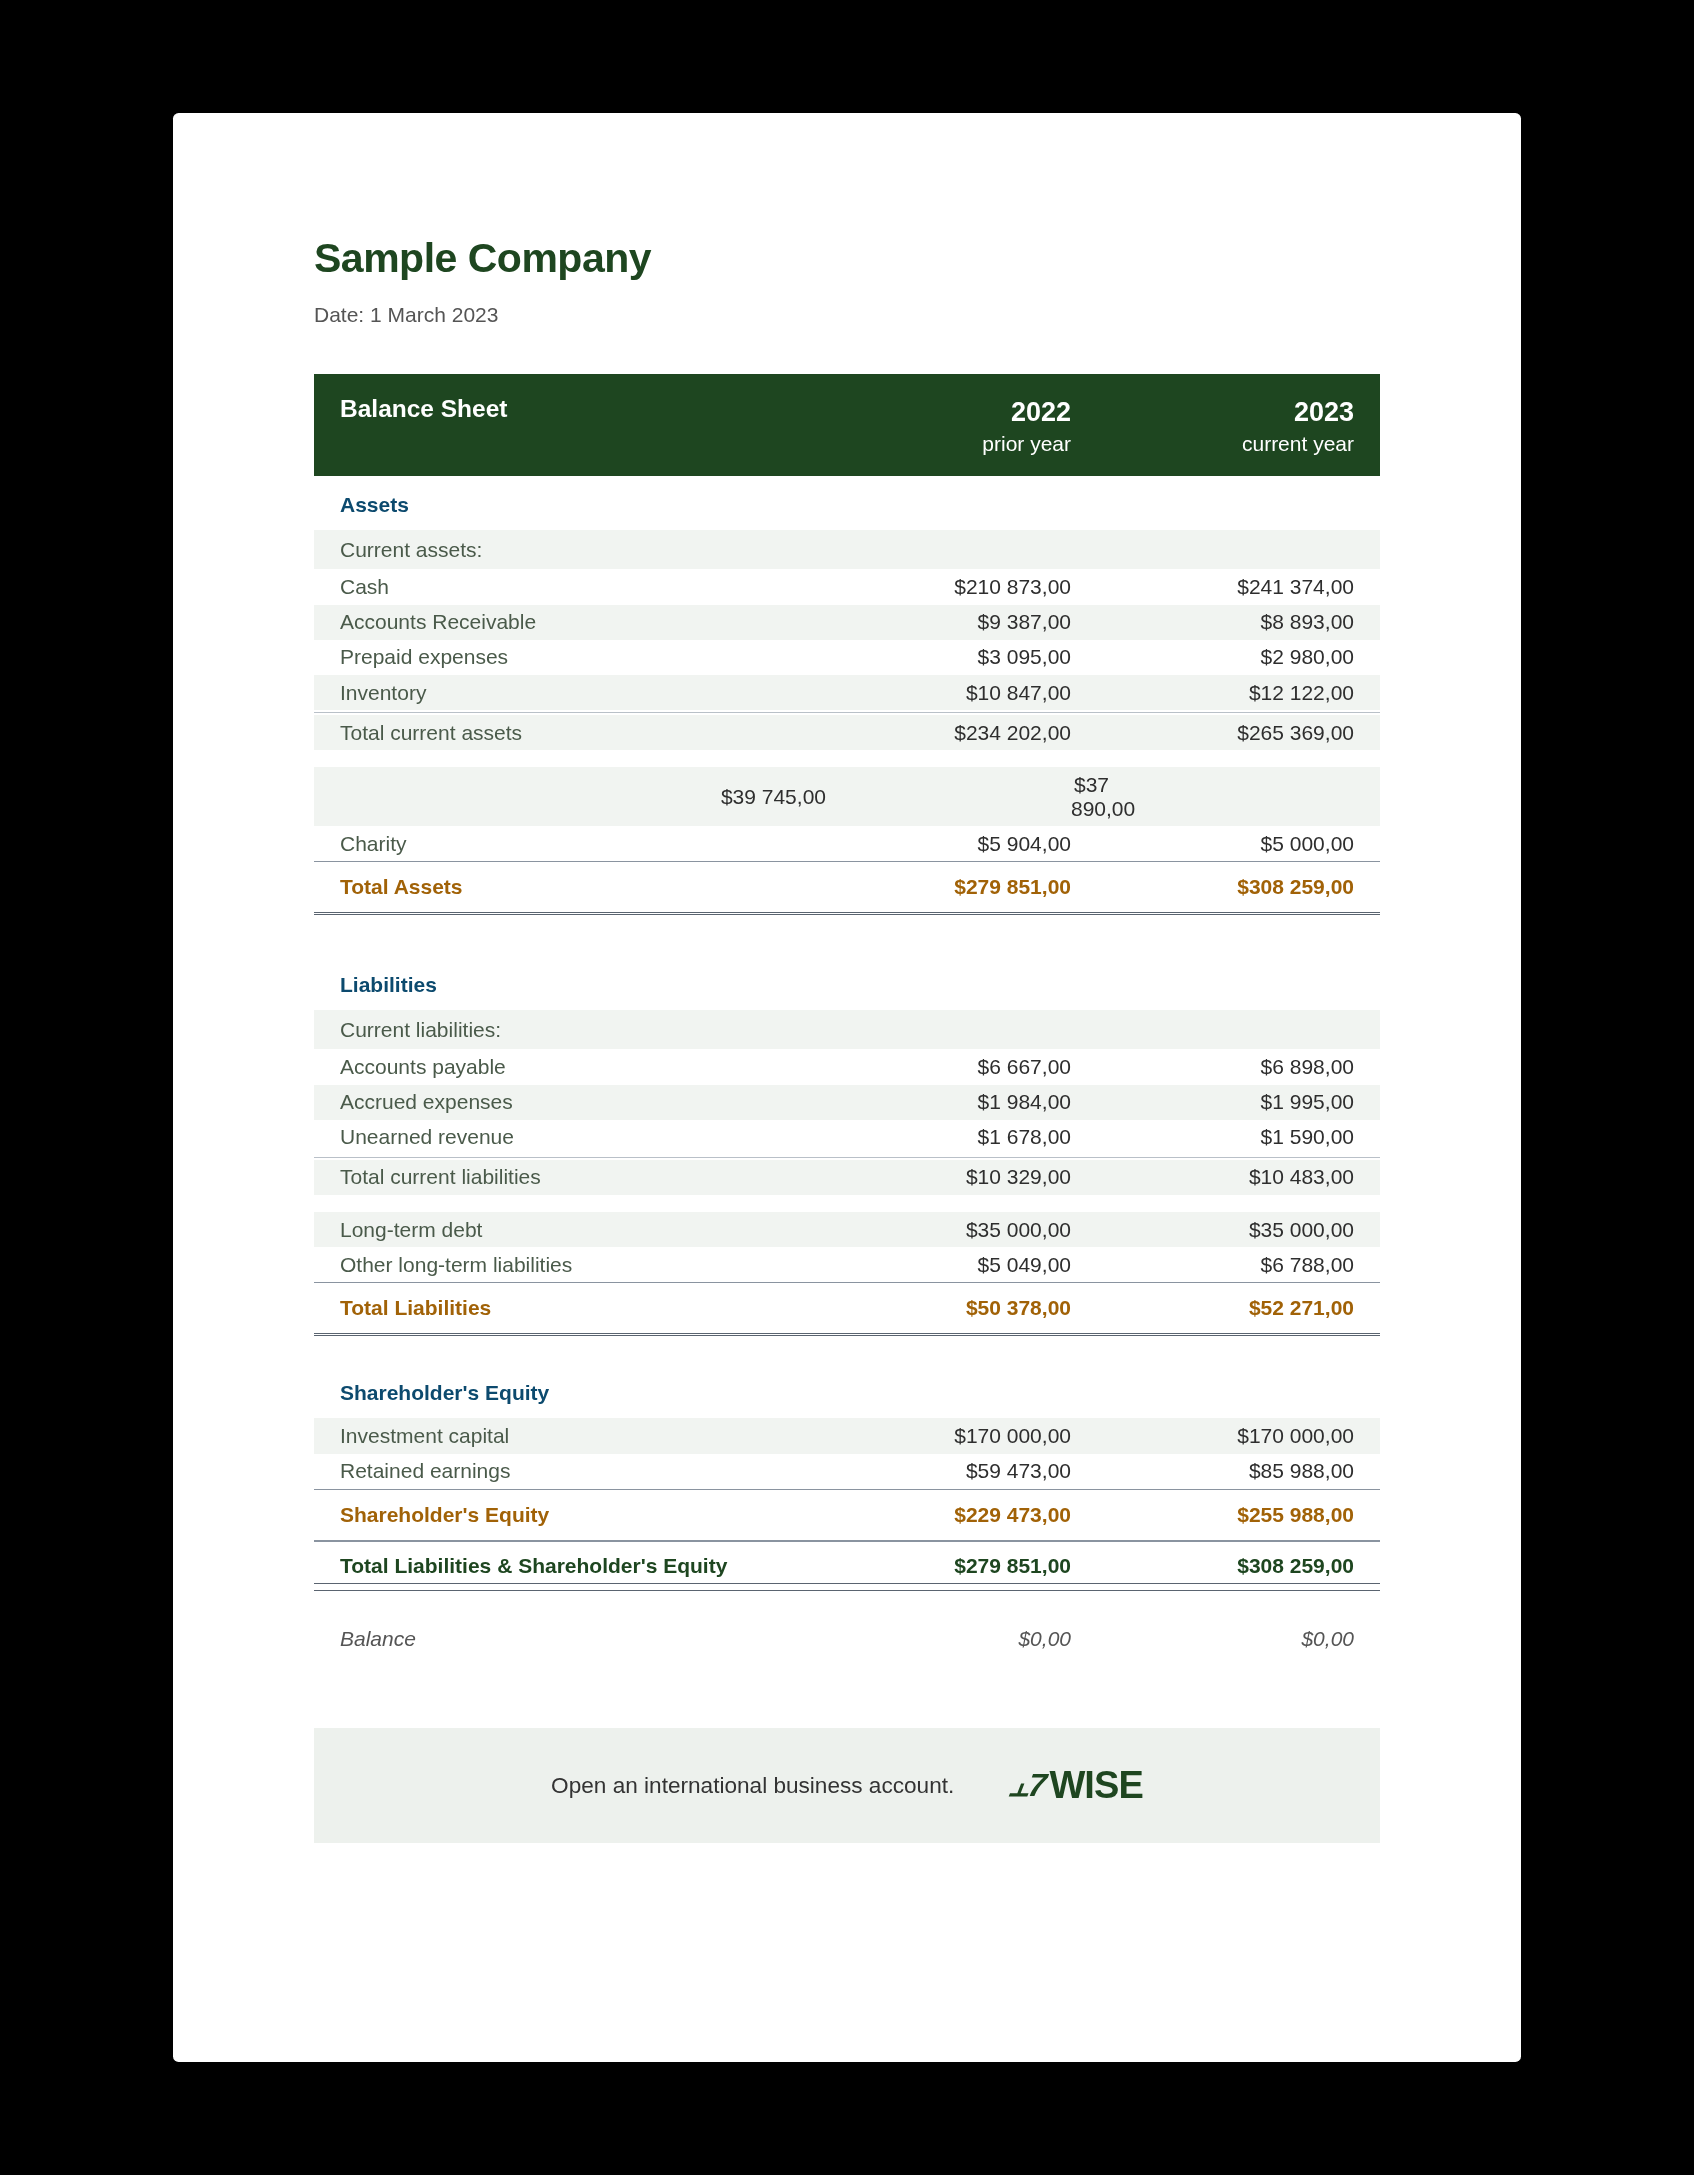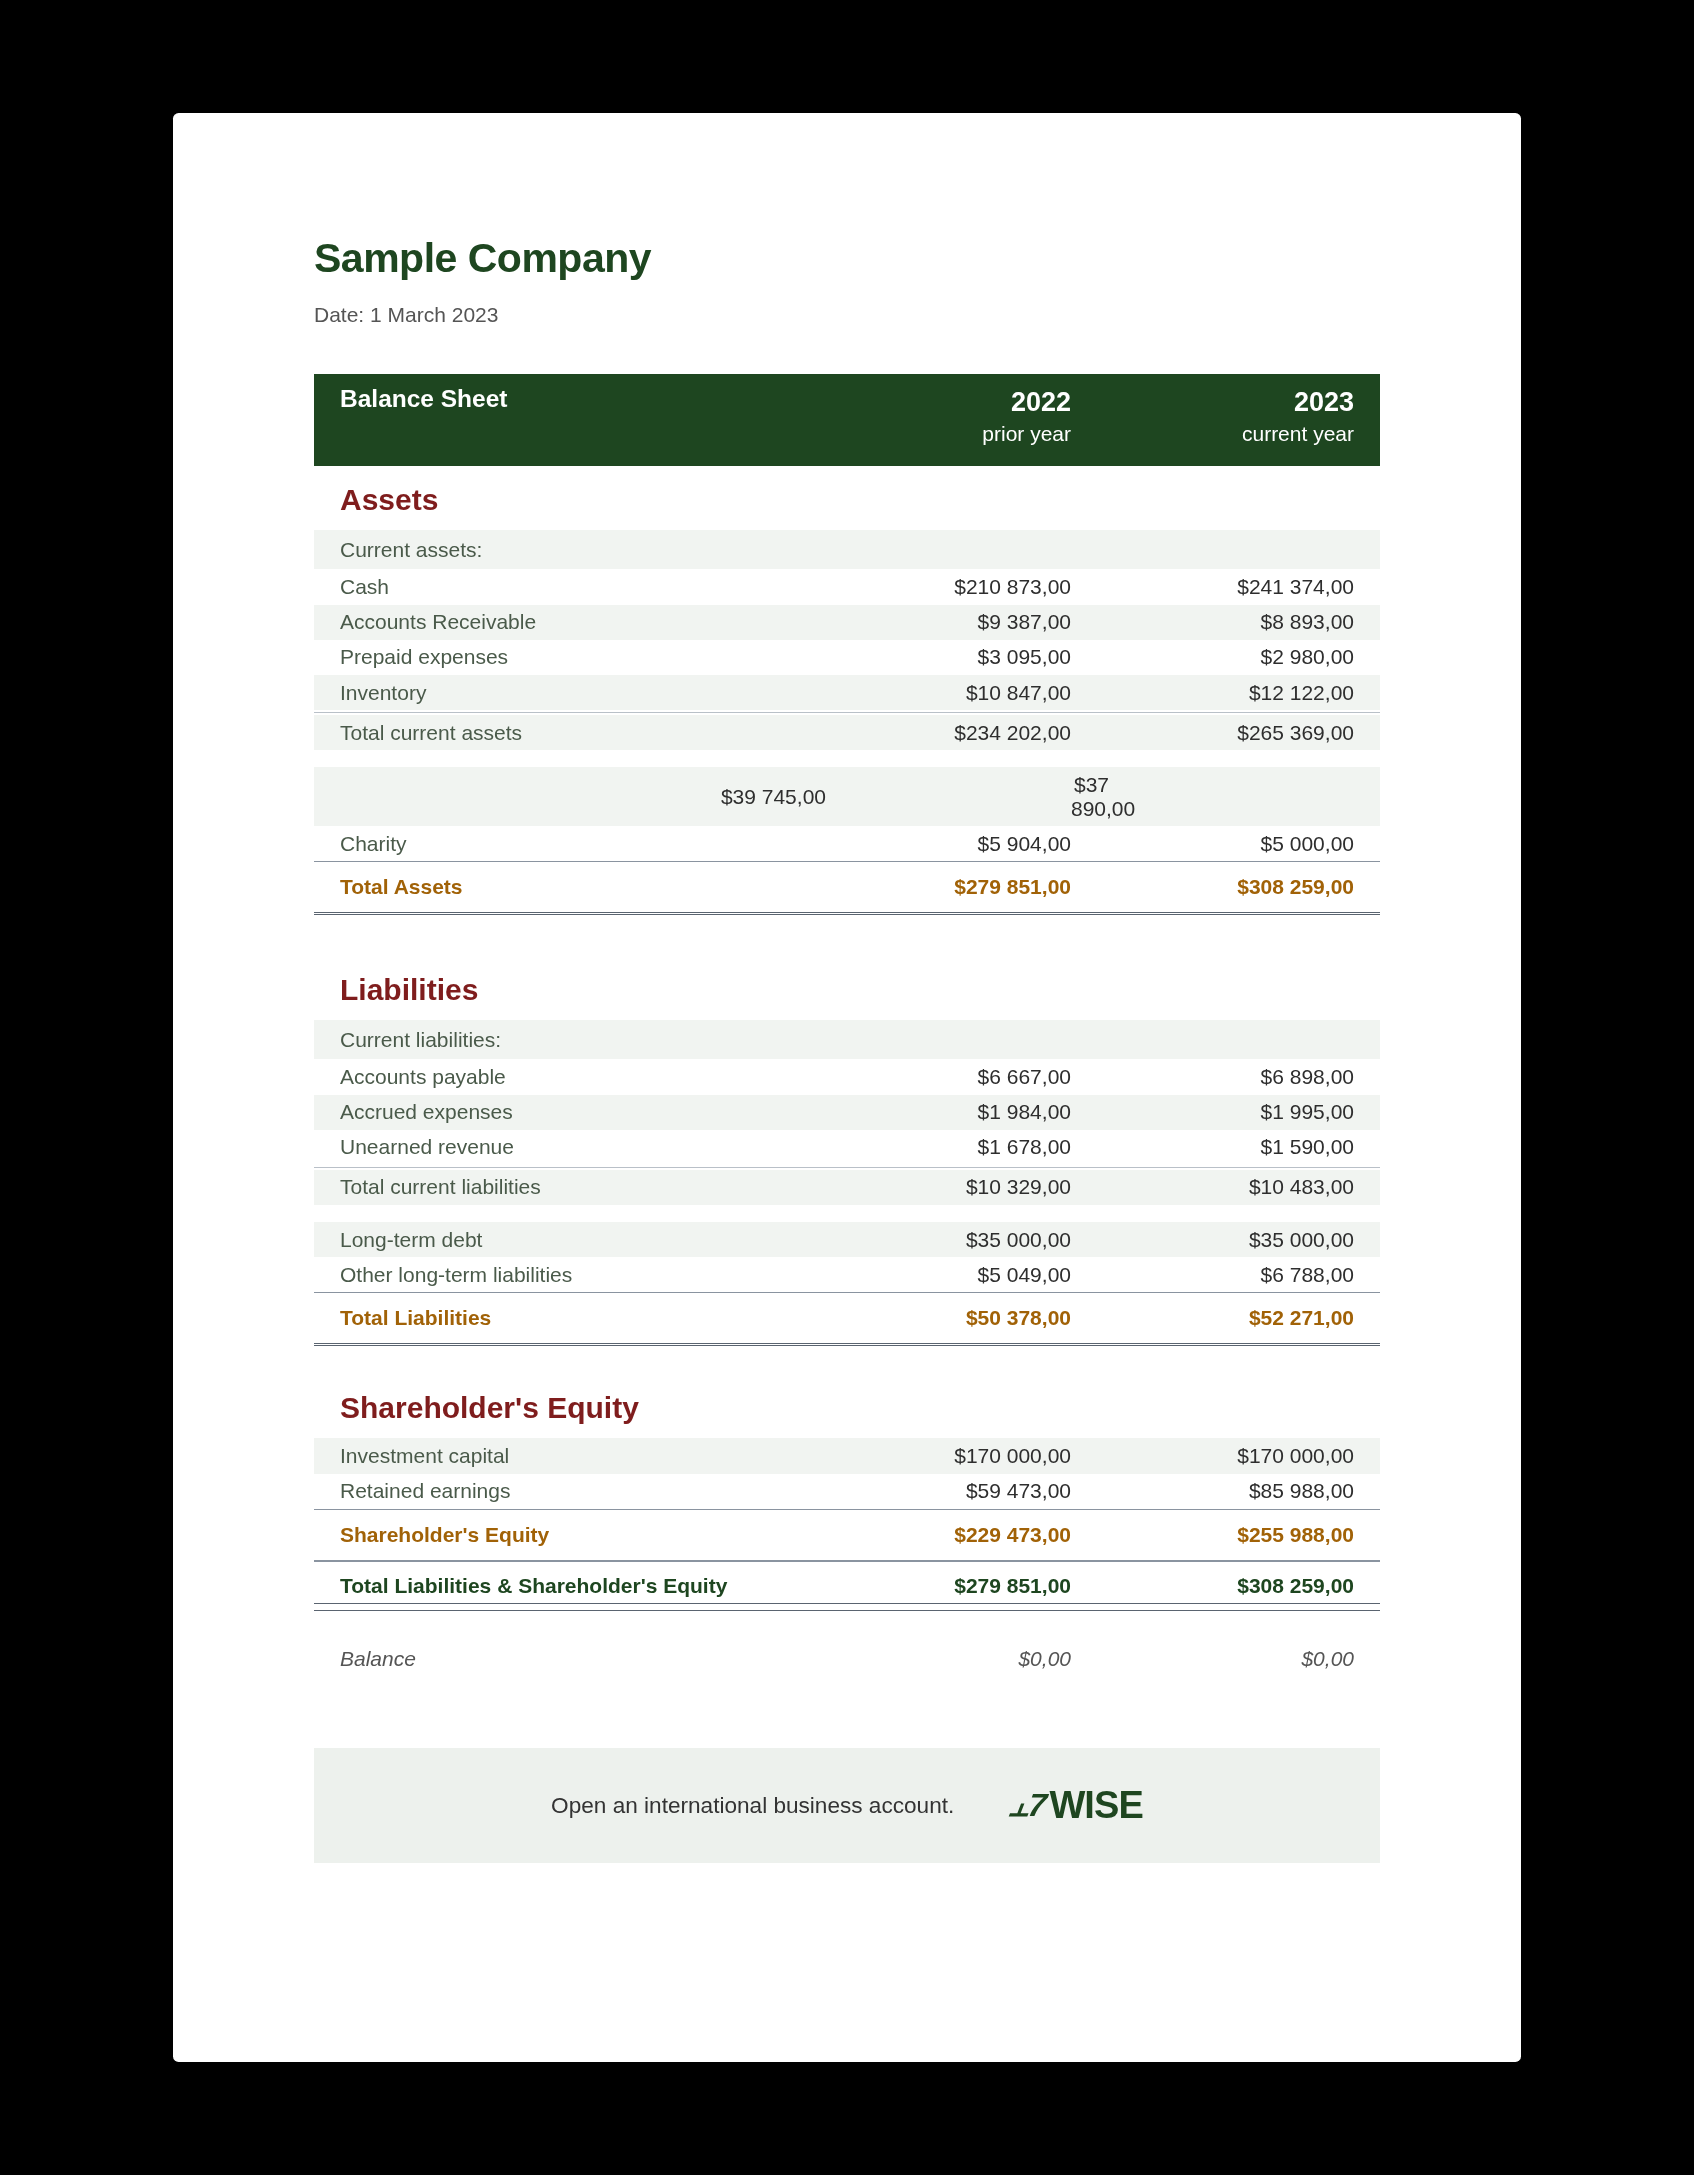--- a/index.html
+++ b/index.html
@@ -32,21 +32,21 @@
     color: #555;
   }
   .sheet {
     margin-top: 47px;
   }
   .header-bar {
     background: #1e4620;
     color: #fff;
     display: grid;
     grid-template-columns: 1fr 245px 38px 245px;
-    padding: 11px 26px 19px 26px;
+    padding: 21px 26px 19px 26px;
     align-items: end;
   }
   .header-bar .title {
     font-weight: 800;
     font-size: 24.5px;
     align-self: start;
   }
   .year-col {
     text-align: right;
     line-height: 1.3;
@@ -57,23 +57,23 @@
     display: grid;
     grid-template-columns: 1fr 245px 38px 245px;
     padding: 5.6px 26px;
     font-size: 21px;
     align-items: center;
   }
   .row .label, .subhead .label { color: #4a5a4a; }
   .row .val, .total-major .val, .total-super .val, .balance-row .val { text-align: right; }
   .stripe { background: #f1f4f1; }
   .section-head {
-    color: #7f1d1d;
-    font-weight: 800;
-    font-size: 30px;
+    color: #0c4a6e;
+    font-weight: 800;
+    font-size: 21px;
     padding: 17px 26px 13px 26px;
     background: #fff;
   }
   .subhead {
     background: #f1f4f1;
     color: #4a5a4a;
     padding-top: 7.5px;
     padding-bottom: 7.5px;
   }
   .spacer-row { height: 17px; background: #fff; }

